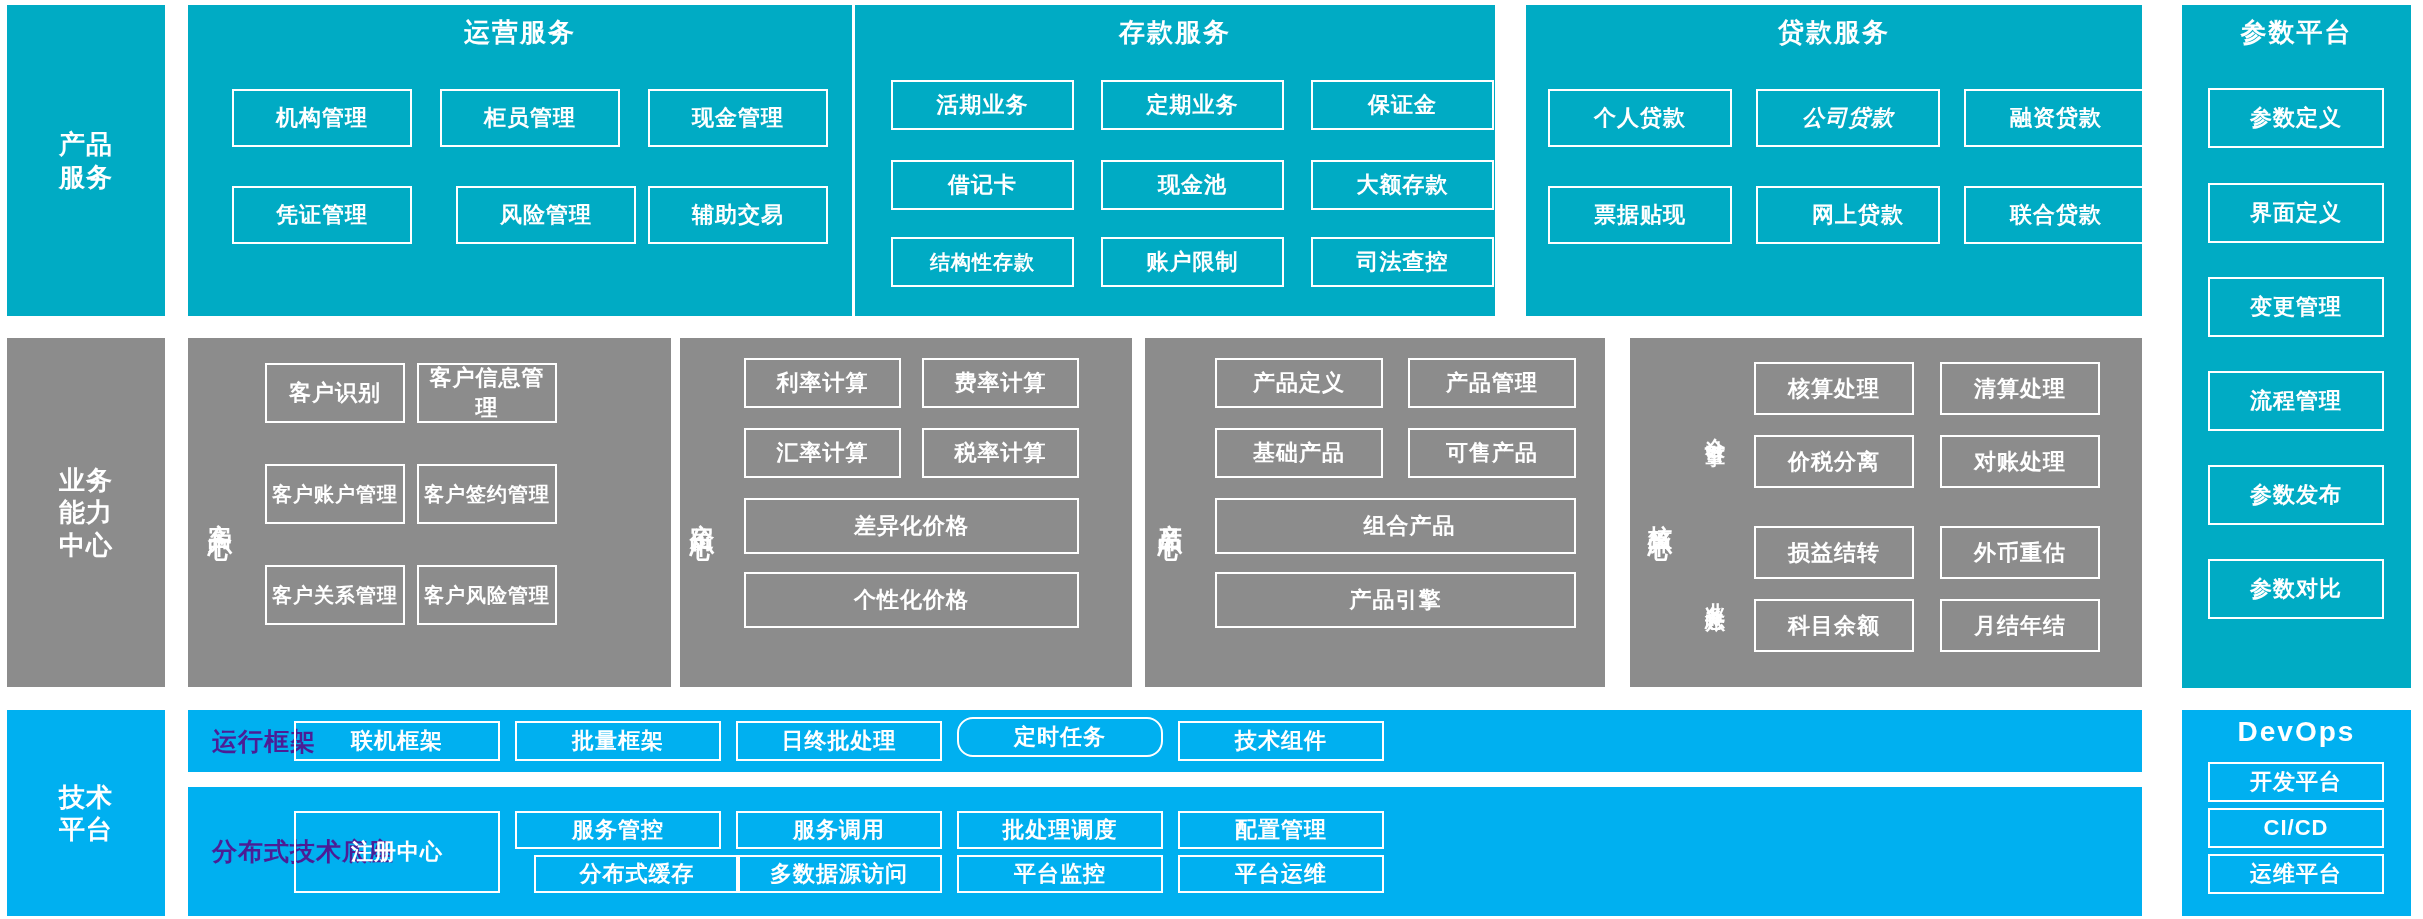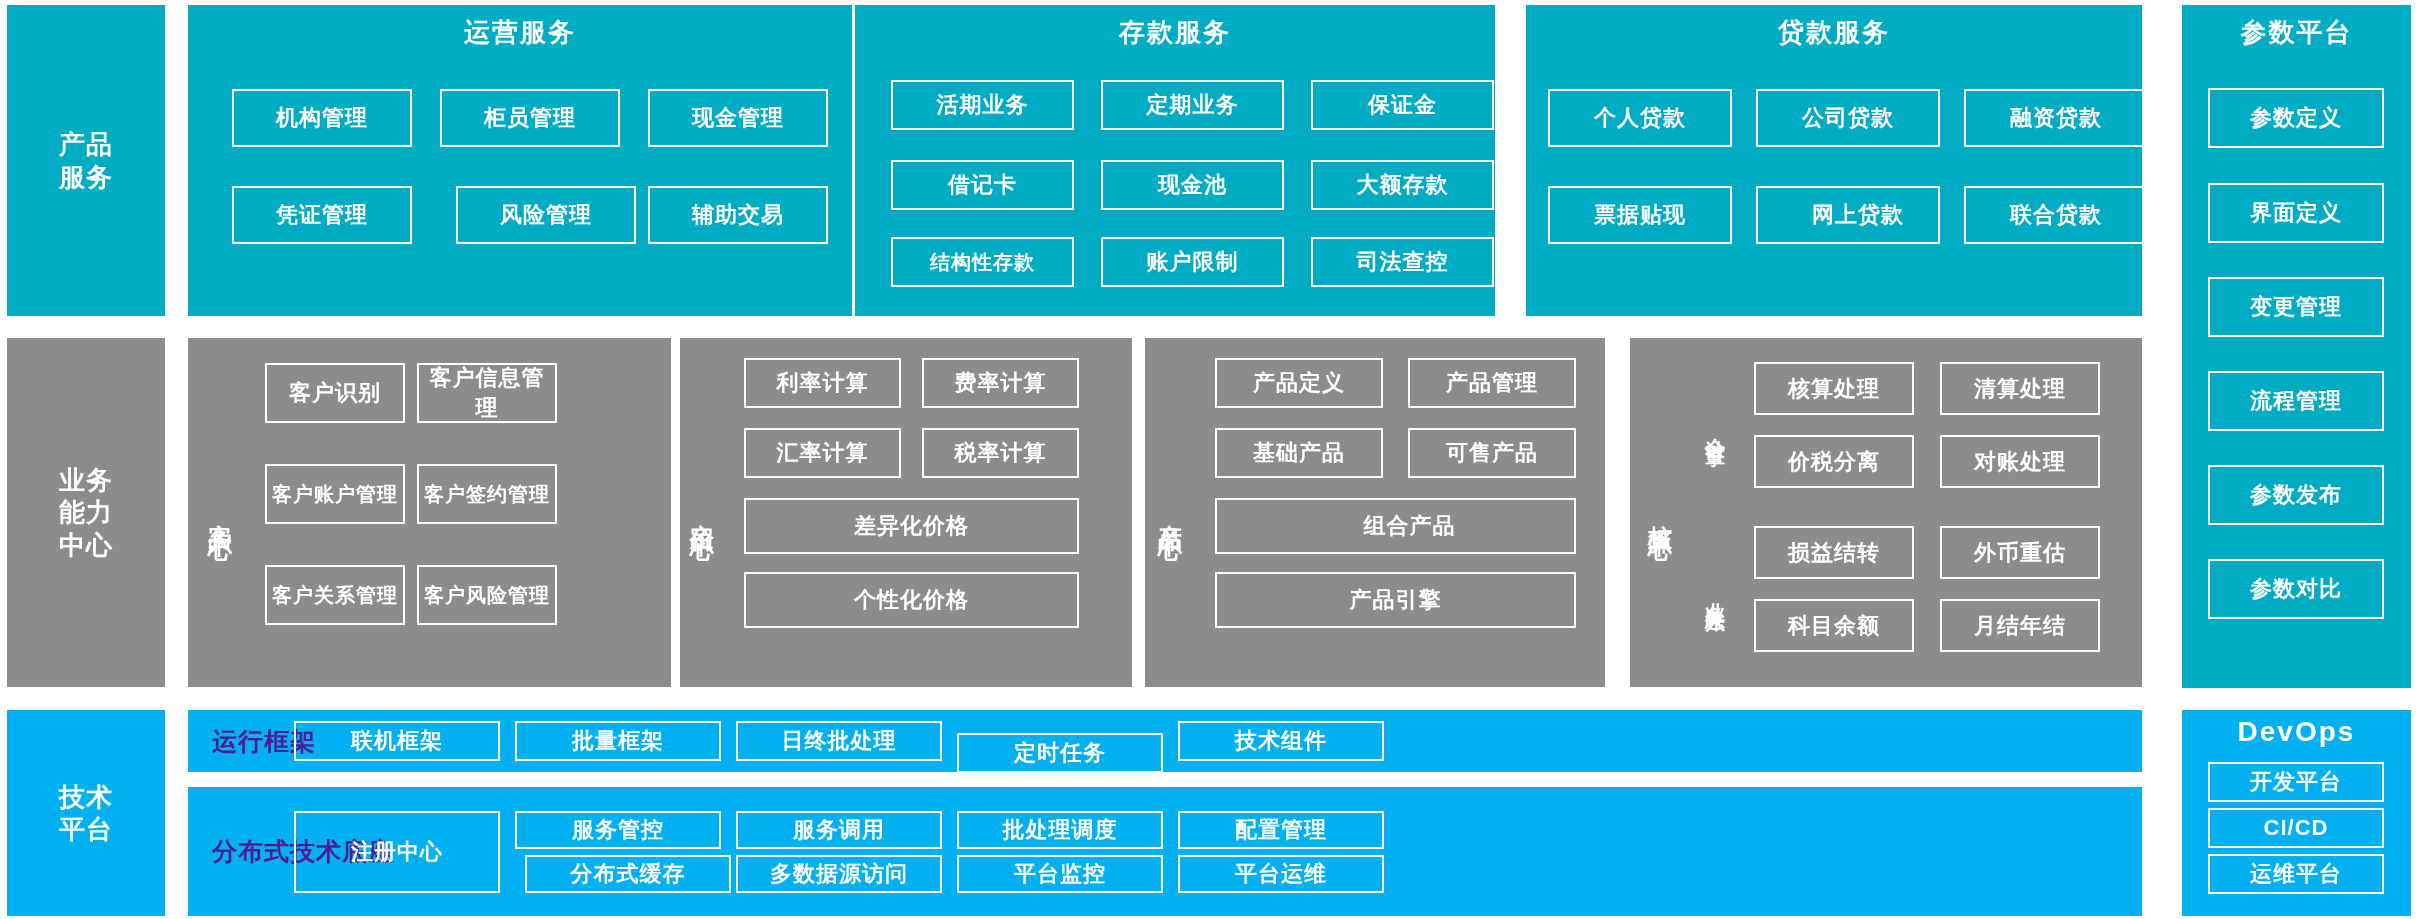--- a/index.html
+++ b/index.html
@@ -86,21 +86,21 @@
     <div class="tile" style="left:246px; top:155px; width:183px; height:50px;">现金池</div>
     <div class="tile" style="left:456px; top:155px; width:183px; height:50px;">大额存款</div>
     <div class="tile small" style="left:36px; top:232px; width:183px; height:50px;">结构性存款</div>
     <div class="tile" style="left:246px; top:232px; width:183px; height:50px;">账户限制</div>
     <div class="tile" style="left:456px; top:232px; width:183px; height:50px;">司法查控</div>
   </div>
 
   <div class="panel teal" style="left:1526px; top:5px; width:616px; height:311px;">
     <div class="grp-title">贷款服务</div>
     <div class="tile" style="left:22px; top:84px; width:184px; height:58px;">个人贷款</div>
-    <div class="tile" style="left:230px; top:84px; width:184px; height:58px;">公司贷款</div>
+    <div class="tile" style="left:230px; top:84px; width:184px; height:58px;font-style:italic;">公司贷款</div>
     <div class="tile" style="left:438px; top:84px; width:184px; height:58px;">融资贷款</div>
     <div class="tile" style="left:22px; top:181px; width:184px; height:58px;">票据贴现</div>
     <div class="tile" style="left:230px; top:181px; width:184px; height:58px;padding-left:20px;">网上贷款</div>
     <div class="tile" style="left:438px; top:181px; width:184px; height:58px;">联合贷款</div>
   </div>
 
   <div class="panel teal" style="left:2182px; top:5px; width:229px; height:683px;">
     <div class="grp-title">参数平台</div>
     <div class="tile" style="left:26px; top:83px; width:176px; height:60px;">参数定义</div>
     <div class="tile" style="left:26px; top:178px; width:176px; height:60px;">界面定义</div>
@@ -161,34 +161,34 @@
   </div>
 
   <div class="panel blue sidelabel" style="left:7px; top:710px; width:158px; height:206px;">技术
 平台</div>
 
   <div class="panel blue" style="left:188px; top:710px; width:1954px; height:62px;">
     <div class="rowlabel" style="left:24px; top:0; width:190px; height:62px;">运行框架</div>
     <div class="tile" style="left:106px; top:11px; width:206px; height:40px;">联机框架</div>
     <div class="tile" style="left:327px; top:11px; width:206px; height:40px;">批量框架</div>
     <div class="tile" style="left:548px; top:11px; width:206px; height:40px;">日终批处理</div>
-    <div class="tile" style="left:769px; top:23px; width:206px; height:40px;">定时任务</div>
+    <div class="tile" style="left:769px; top:7px; width:206px; height:40px;border-radius:16px;">定时任务</div>
     <div class="tile" style="left:990px; top:11px; width:206px; height:40px;">技术组件</div>
   </div>
 
   <div class="panel blue" style="left:188px; top:787px; width:1954px; height:129px;">
     <div class="rowlabel" style="left:24px; top:0; width:210px; height:129px;">分布式技术底座</div>
     <div class="tile" style="left:106px; top:24px; width:206px; height:82px;">注册中心</div>
 
     <div class="tile" style="left:327px; top:24px; width:206px; height:38px;">服务管控</div>
     <div class="tile" style="left:548px; top:24px; width:206px; height:38px;">服务调用</div>
     <div class="tile" style="left:769px; top:24px; width:206px; height:38px;">批处理调度</div>
     <div class="tile" style="left:990px; top:24px; width:206px; height:38px;">配置管理</div>
 
-    <div class="tile" style="left:337px; top:68px; width:206px; height:38px;">分布式缓存</div>
+    <div class="tile" style="left:346px; top:68px; width:206px; height:38px;">分布式缓存</div>
     <div class="tile" style="left:548px; top:68px; width:206px; height:38px;">多数据源访问</div>
     <div class="tile" style="left:769px; top:68px; width:206px; height:38px;">平台监控</div>
     <div class="tile" style="left:990px; top:68px; width:206px; height:38px;">平台运维</div>
   </div>
 
   <div class="panel blue" style="left:2182px; top:710px; width:229px; height:206px;">
     <div class="grp-title" style="top:6px; font-size:28px;">DevOps</div>
     <div class="tile" style="left:26px; top:52px; width:176px; height:40px;">开发平台</div>
     <div class="tile" style="left:26px; top:98px; width:176px; height:40px;">CI/CD</div>
     <div class="tile" style="left:26px; top:144px; width:176px; height:40px;">运维平台</div>

